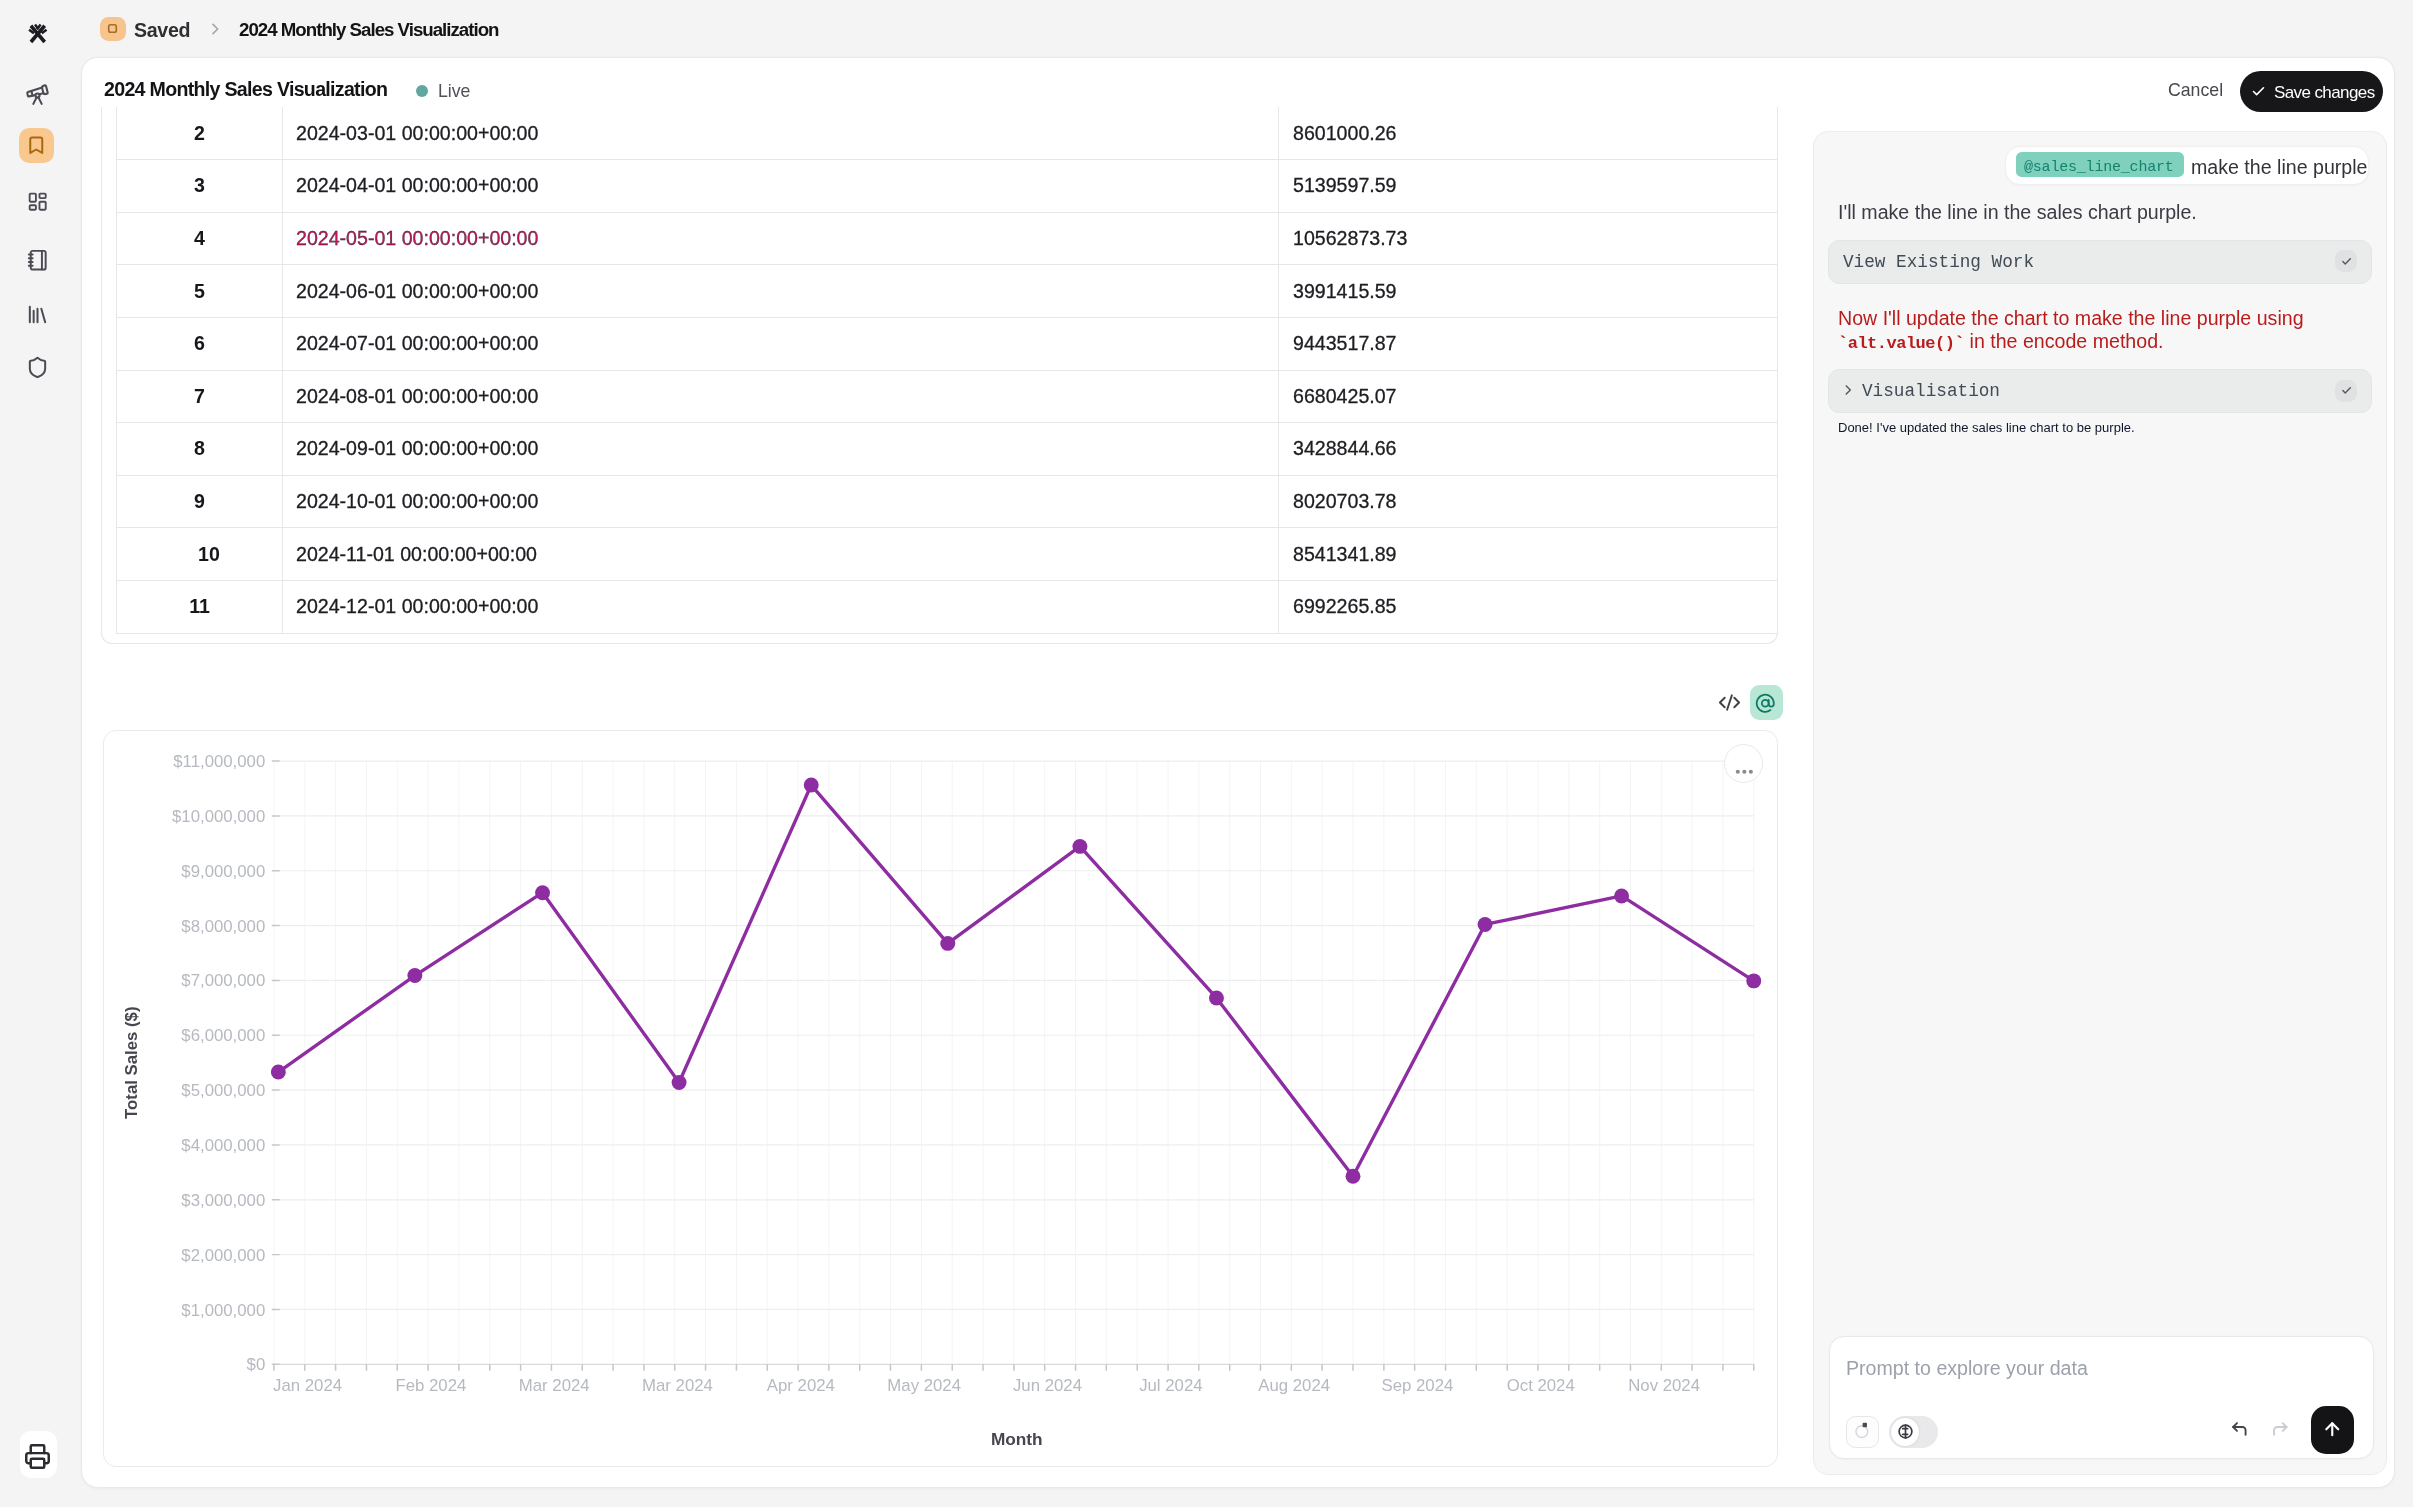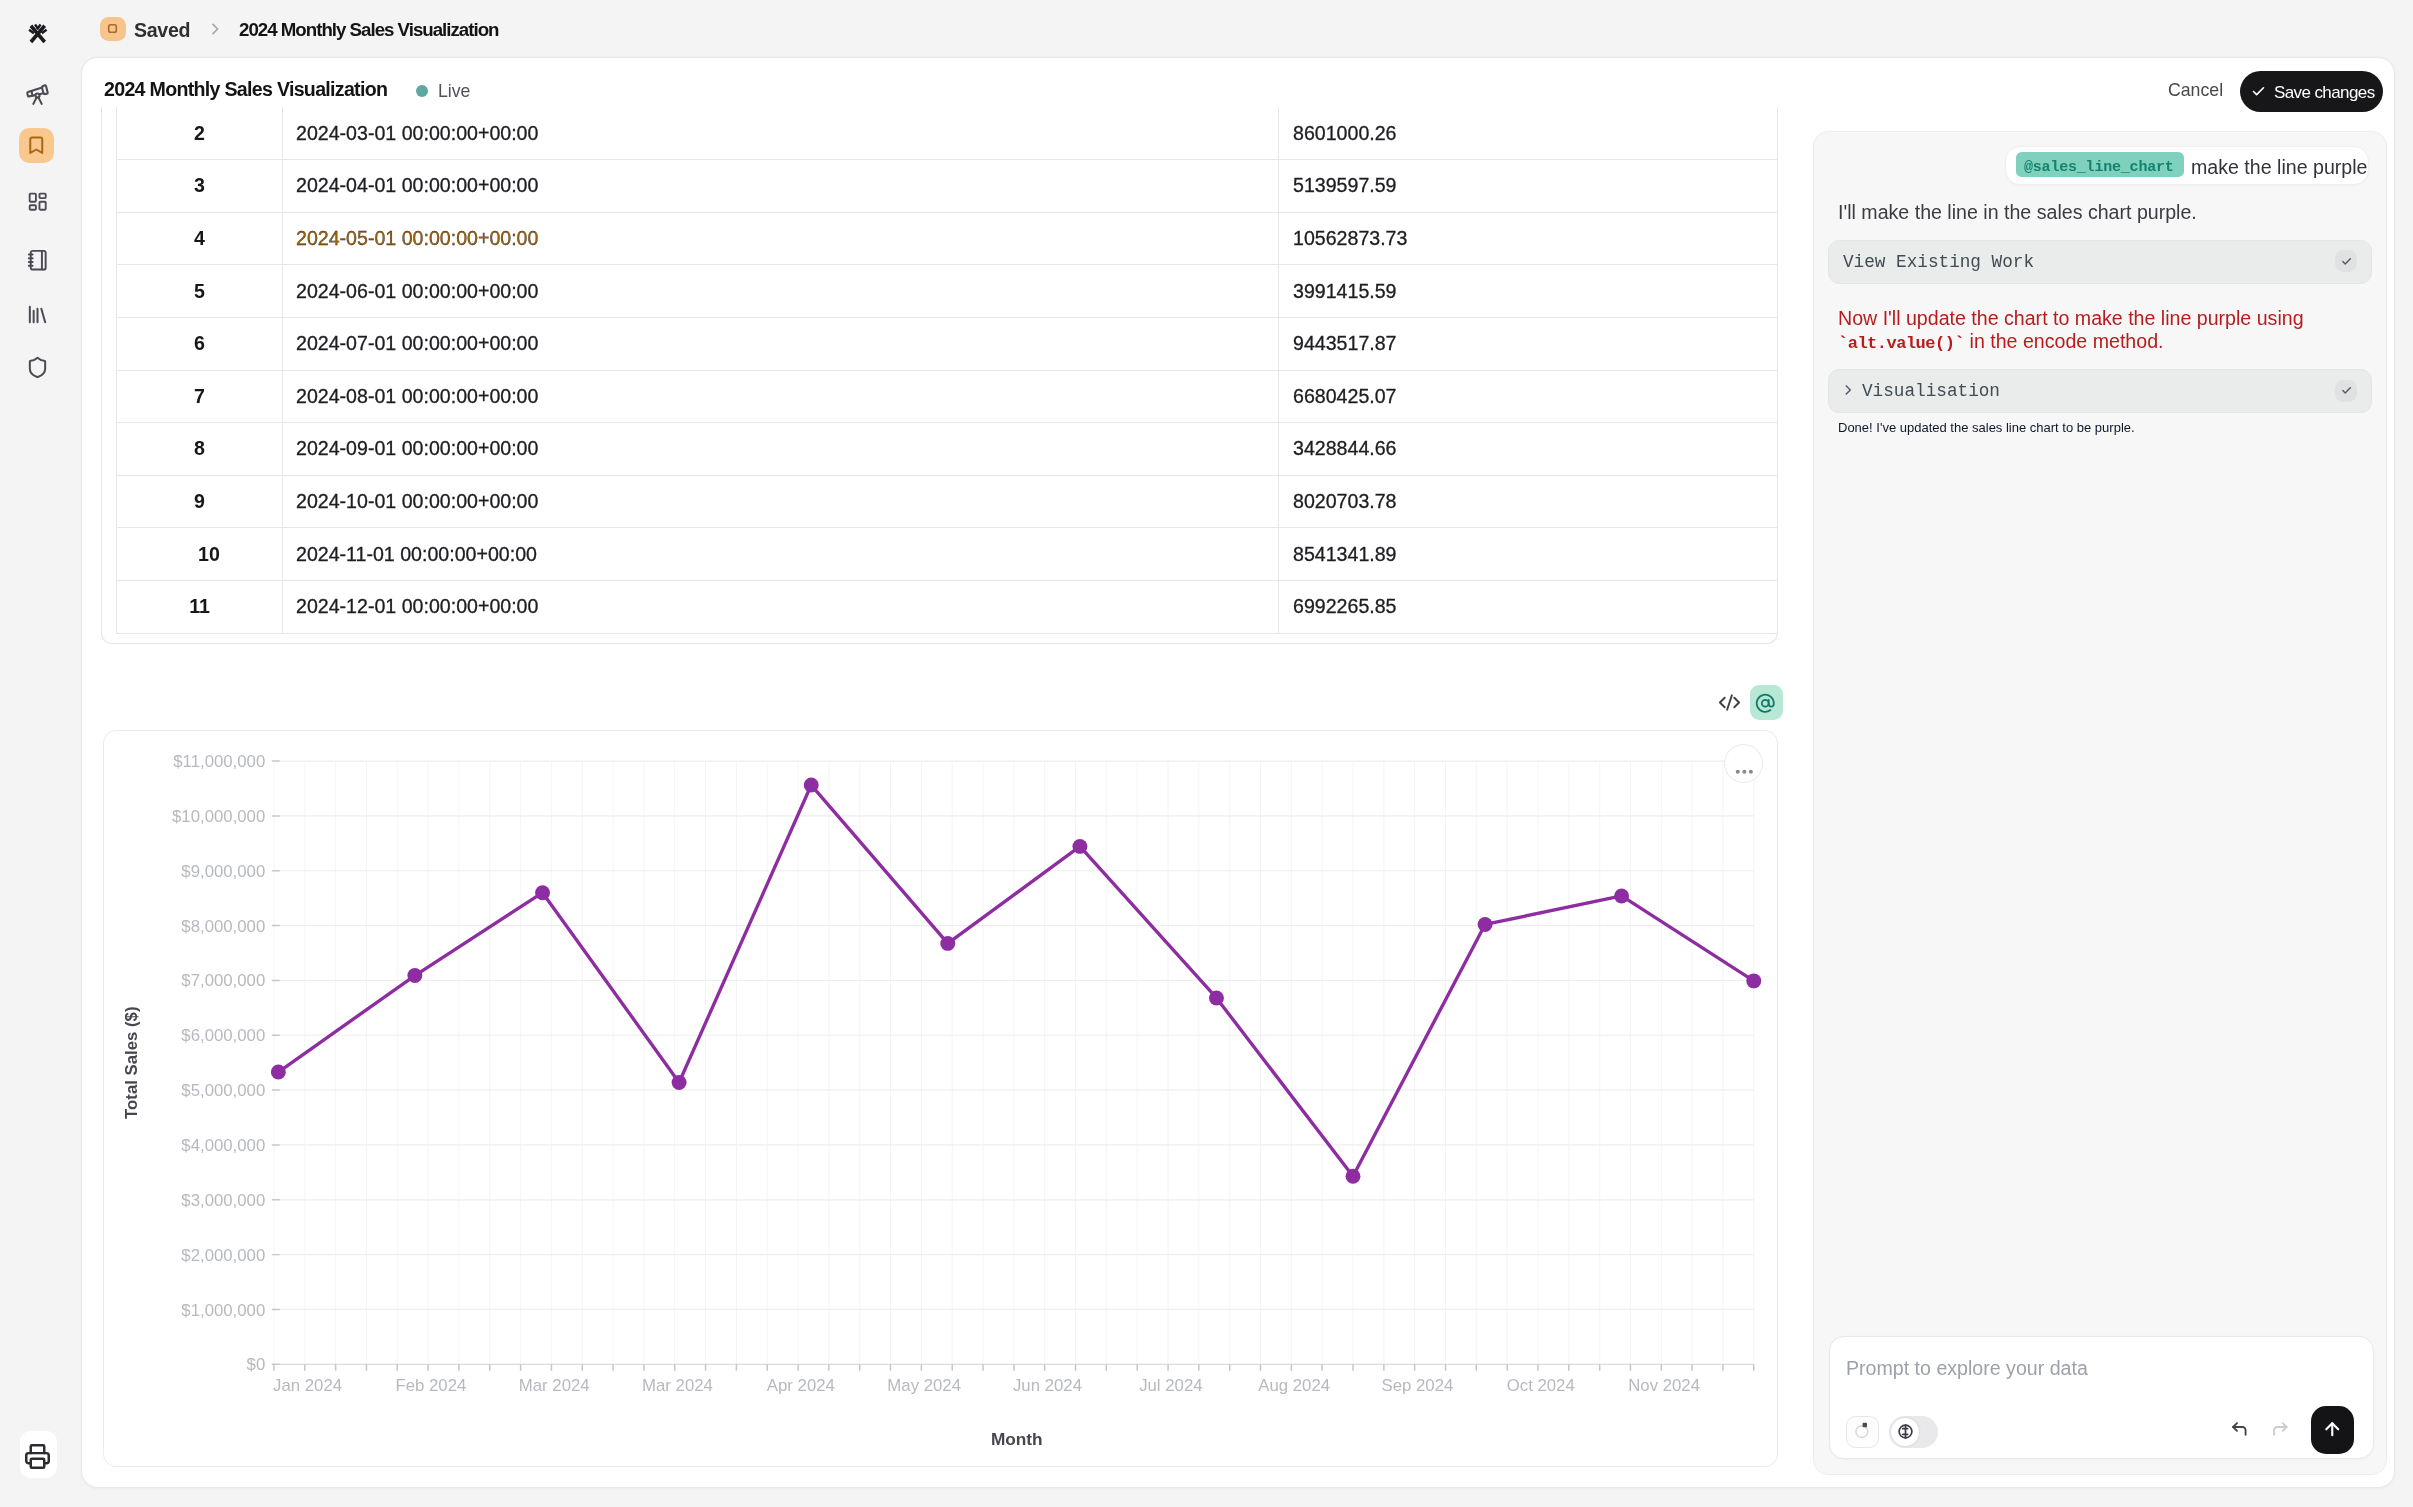--- a/index.html
+++ b/index.html
@@ -109,21 +109,21 @@
 <div class="abs" style="left:116px;top:527px;width:1662px;height:0.9px;background:#e7e7ea"></div>
 <div class="abs" style="left:116px;top:580px;width:1662px;height:0.9px;background:#e7e7ea"></div>
 <div class="abs" style="left:116px;top:633px;width:1662px;height:0.9px;background:#e7e7ea"></div>
 <div class="abs" style="left:116px;top:133px;width:167px;text-align:center;font-size:19.6px;font-weight:700;color:#17171b;transform:translateY(-50%)">2</div>
 <div class="abs" style="left:296px;-webkit-text-stroke:0.3px #1d1d22;top:133px;font-size:19.6px;color:#1d1d22;transform:translateY(-50%)">2024-03-01 00:00:00+00:00</div>
 <div class="abs" style="left:1293px;-webkit-text-stroke:0.3px #1d1d22;top:133px;font-size:19.6px;color:#1d1d22;transform:translateY(-50%)">8601000.26</div>
 <div class="abs" style="left:116px;top:185px;width:167px;text-align:center;font-size:19.6px;font-weight:700;color:#17171b;transform:translateY(-50%)">3</div>
 <div class="abs" style="left:296px;-webkit-text-stroke:0.3px #1d1d22;top:185px;font-size:19.6px;color:#1d1d22;transform:translateY(-50%)">2024-04-01 00:00:00+00:00</div>
 <div class="abs" style="left:1293px;-webkit-text-stroke:0.3px #1d1d22;top:185px;font-size:19.6px;color:#1d1d22;transform:translateY(-50%)">5139597.59</div>
 <div class="abs" style="left:116px;top:238px;width:167px;text-align:center;font-size:19.6px;font-weight:700;color:#17171b;transform:translateY(-50%)">4</div>
-<div class="abs" style="left:296px;-webkit-text-stroke:0.3px #1d1d22;top:238px;font-size:19.6px;color:#a16207;transform:translateY(-50%)">2024-05-01 00:00:00+00:00</div>
+<div class="abs" style="left:296px;-webkit-text-stroke:0.3px #1d1d22;top:238px;font-size:19.6px;color:#be185d;transform:translateY(-50%)">2024-05-01 00:00:00+00:00</div>
 <div class="abs" style="left:1293px;-webkit-text-stroke:0.3px #1d1d22;top:238px;font-size:19.6px;color:#1d1d22;transform:translateY(-50%)">10562873.73</div>
 <div class="abs" style="left:116px;top:291px;width:167px;text-align:center;font-size:19.6px;font-weight:700;color:#17171b;transform:translateY(-50%)">5</div>
 <div class="abs" style="left:296px;-webkit-text-stroke:0.3px #1d1d22;top:291px;font-size:19.6px;color:#1d1d22;transform:translateY(-50%)">2024-06-01 00:00:00+00:00</div>
 <div class="abs" style="left:1293px;-webkit-text-stroke:0.3px #1d1d22;top:291px;font-size:19.6px;color:#1d1d22;transform:translateY(-50%)">3991415.59</div>
 <div class="abs" style="left:116px;top:343px;width:167px;text-align:center;font-size:19.6px;font-weight:700;color:#17171b;transform:translateY(-50%)">6</div>
 <div class="abs" style="left:296px;-webkit-text-stroke:0.3px #1d1d22;top:343px;font-size:19.6px;color:#1d1d22;transform:translateY(-50%)">2024-07-01 00:00:00+00:00</div>
 <div class="abs" style="left:1293px;-webkit-text-stroke:0.3px #1d1d22;top:343px;font-size:19.6px;color:#1d1d22;transform:translateY(-50%)">9443517.87</div>
 <div class="abs" style="left:116px;top:396px;width:167px;text-align:center;font-size:19.6px;font-weight:700;color:#17171b;transform:translateY(-50%)">7</div>
 <div class="abs" style="left:296px;-webkit-text-stroke:0.3px #1d1d22;top:396px;font-size:19.6px;color:#1d1d22;transform:translateY(-50%)">2024-08-01 00:00:00+00:00</div>
 <div class="abs" style="left:1293px;-webkit-text-stroke:0.3px #1d1d22;top:396px;font-size:19.6px;color:#1d1d22;transform:translateY(-50%)">6680425.07</div>
@@ -205,21 +205,21 @@
 <circle cx="1340.3" cy="478.4" r="8" fill="#8e2da1"></circle>
 <circle cx="1481.9" cy="208.4" r="8" fill="#8e2da1"></circle>
 <circle cx="1628.3" cy="177.8" r="8" fill="#8e2da1"></circle>
 <circle cx="1770.0" cy="268.9" r="8" fill="#8e2da1"></circle>
 </svg>
 
 <div class="abs" style="left:1813px;top:131px;width:574px;height:1344px;background:#f7f7f8;border:0.9px solid #ececef;border-radius:15px"></div>
 
 <div class="abs" style="left:2005px;top:146px;width:364px;height:39px;background:#fff;border:0.9px solid #f0f0f2;border-radius:15px;box-shadow:0 0.9px 1.9px rgba(0,0,0,0.03)"></div>
 <div class="abs" style="left:2016px;top:152px;width:168px;height:25px;background:#7fd1bd;border-radius:5.6px"></div>
-<div class="abs mono" style="left:2024px;top:159px;font-size:15px;font-weight:700;color:#13836e;letter-spacing:-0.2px">@sales_line_chart</div>
+<div class="abs mono" style="left:2024px;top:159px;font-size:15px;font-weight:400;color:#13836e;letter-spacing:-0.2px">@sales_line_chart</div>
 <div class="abs" style="left:2191px;top:156px;font-size:19.6px;color:#33333b">make the line purple</div>
 
 <div class="abs" style="left:1838px;top:201px;font-size:19.6px;color:#3b3b44">I'll make the line in the sales chart purple.</div>
 
 <div class="abs" style="left:1828px;top:240px;width:544px;height:44px;background:#eaecec;border:0.9px solid #e3e5e6;border-radius:11.2px"></div>
 <div class="abs mono" style="left:1843px;top:252px;font-size:17.7px;font-weight:400;color:#414b54">View Existing Work</div>
 <div class="abs" style="left:2335px;top:250px;width:22.4px;height:22.4px;border-radius:8.4px;background:#dfe1e2"></div>
 <svg class="ic abs" style="left:2341px;top:256px" width="11.2" height="11.2" viewBox="0 0 24 24" fill="none" stroke="#565660" stroke-width="3" stroke-linecap="round" stroke-linejoin="round">
     <path d="M20 6 9 17l-5-5"></path>
   </svg>

